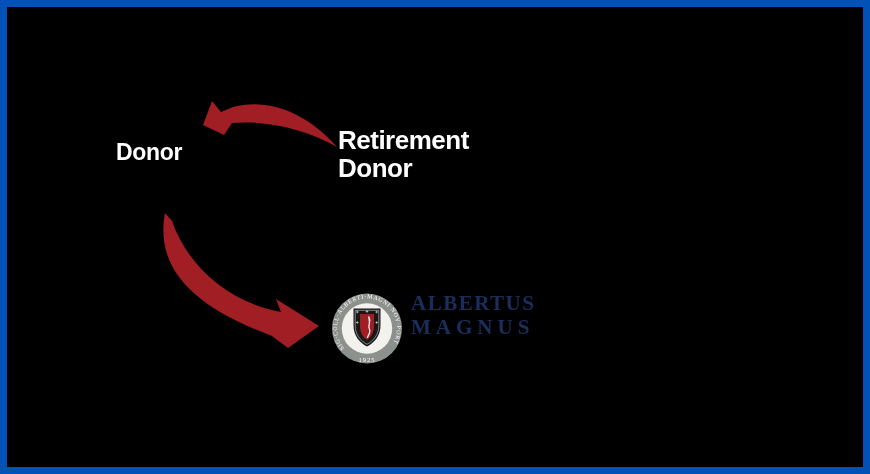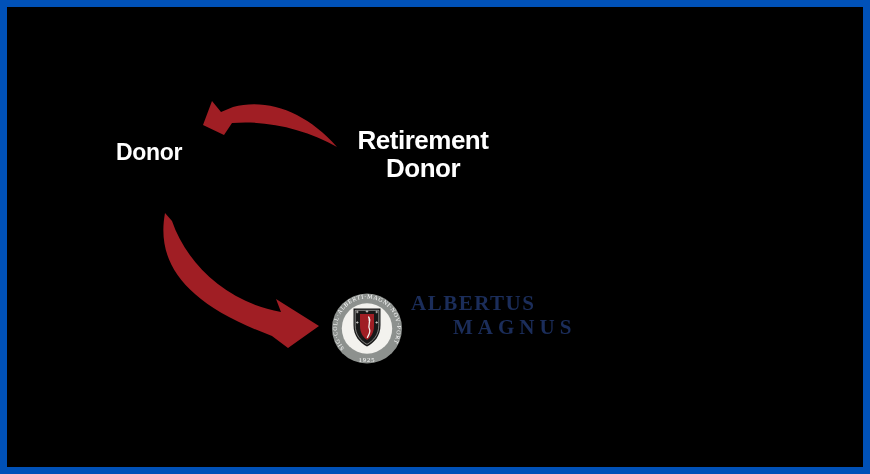--- a/index.html
+++ b/index.html
@@ -48,37 +48,36 @@
     font-weight: bold;
   }
   .donor-label {
     left: 116px; top: 139px;
     font-size: 23px;
     letter-spacing: -0.3px;
   }
   .rp-label {
     left: 338px; top: 126px;
     width: 170px;
-    text-align: center;
     font-size: 26px;
     line-height: 28px;
     letter-spacing: -0.5px;
   }
   .college-name {
     position: absolute;
     left: 411px; top: 291px;
     color: var(--college-navy, #1b2d5a);
     font-family: "Liberation Serif", serif;
     font-weight: bold;
     font-size: 21px;
     line-height: 24px;
     white-space: nowrap;
   }
-  .cn-line1 { letter-spacing: 1.5px; }
-  .cn-line2 { letter-spacing: 5px; margin-left: 42px; }
+  .cn-line1 { letter-spacing: 1.5px; text-align: center; }
+  .cn-line2 { letter-spacing: 5px; }
   .cn-line3 { letter-spacing: 3.2px; }
 </style>
 </head>
 <body>
 
 <div class="canvas">
 
   <svg class="overlay-svg" viewBox="0 0 870 474">
 
     <path class="arrow" d="M 337 147

